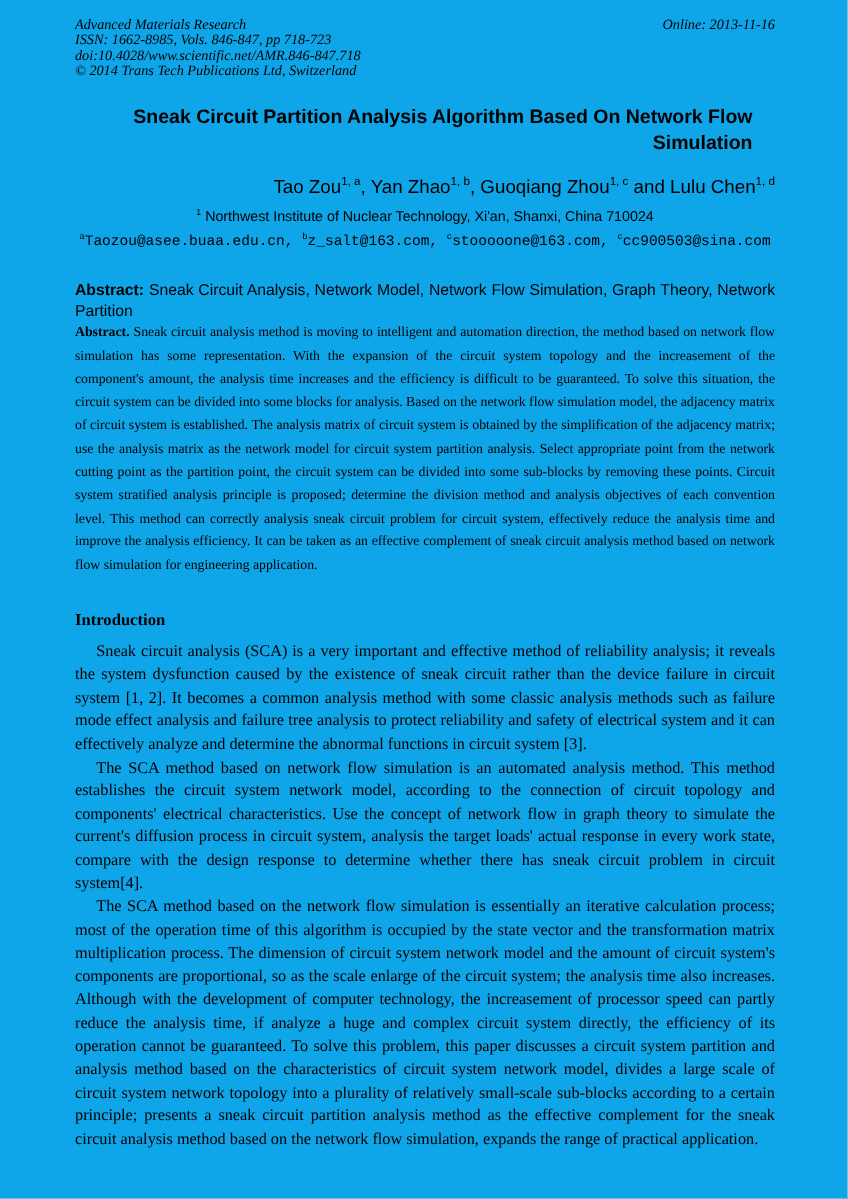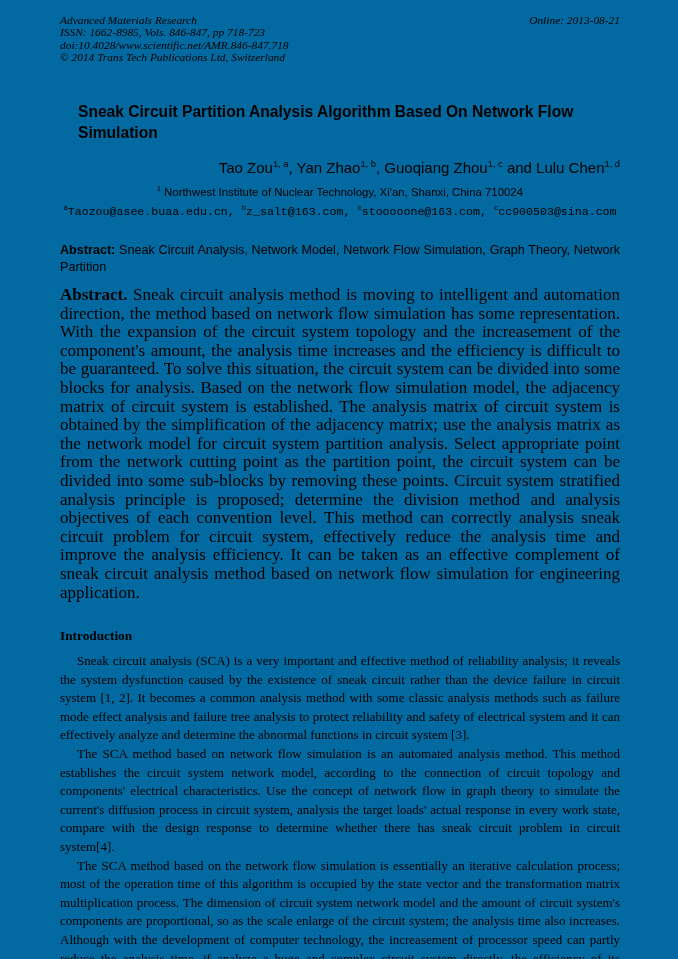--- a/index.html
+++ b/index.html
@@ -9,37 +9,37 @@
     height: 959px;
     font-family: "Liberation Serif", serif;
     color: #000000;
     position: relative;
     overflow: hidden;
   }
   .page {
     width: 678px;
     height: 959px;
     padding: 14px 58px 20px 60px;
-    background: #0369a1;
+    background: #0ea5e9;
   }
   
   .meta-row {
     display: flex;
     justify-content: space-between;
     align-items: flex-start;
     font-style: italic;
     font-size: 11.4px;
     line-height: 12.3px;
   }
   .meta-left div { white-space: nowrap; }
   .meta-right { white-space: nowrap; }
   
   .title {
-    margin-top: 38px;
-    text-align: left;
+    margin-top: 20px;
+    text-align: right;
     font-family: "Liberation Sans", sans-serif;
     font-weight: bold;
     font-size: 15.6px;
     line-height: 21px;
     padding: 0 18px;
   }
   
   .authors {
     margin-top: 15px;
     text-align: right;
@@ -70,22 +70,21 @@
   .keywords {
     margin-top: 23px;
     font-family: "Liberation Sans", sans-serif;
     font-size: 12.6px;
     line-height: 16.4px;
     text-align: justify;
   }
   .keywords b { font-weight: bold; }
   
   .abstract {
-    margin-top: 11px;
-    font-size: 17px;
+    font-size: 11px;
     line-height: 18.6px;
     text-align: justify;
   }
   .abstract b { font-weight: bold; }
   
   .section-heading {
     margin-top: 25px;
     font-weight: bold;
     font-size: 13.3px;
     line-height: 18px;
@@ -103,21 +102,21 @@
 
 <div class="page">
 
   <div class="meta-row">
     <div class="meta-left">
       <div>Advanced Materials Research</div>
       <div>ISSN: 1662-8985, Vols. 846-847, pp 718-723</div>
       <div>doi:10.4028/www.scientific.net/AMR.846-847.718</div>
       <div>© 2014 Trans Tech Publications Ltd, Switzerland</div>
     </div>
-    <div class="meta-right">Online: 2013-08-21</div>
+    <div class="meta-right">Online: 2013-11-16</div>
   </div>
 
   <h1 class="title">Sneak Circuit Partition Analysis Algorithm Based On Network Flow Simulation</h1>
 
   <div class="authors"><span>Tao Zou</span><sup>1, a</sup><span>, </span><span>Yan Zhao</span><sup>1, b</sup><span>, </span><span>Guoqiang Zhou</span><sup>1, c</sup><span> and </span><span>Lulu Chen</span><sup>1, d</sup></div>
 
   <div class="affiliation"><sup>1</sup><span> Northwest Institute of Nuclear Technology, Xi'an, Shanxi, China 710024</span></div>
 
   <div class="emails"><sup>a</sup><span>Taozou@asee.buaa.edu.cn</span><span>, </span><sup>b</sup><span>z_salt@163.com</span><span>, </span><sup>c</sup><span>stooooone@163.com</span><span>, </span><sup>c</sup><span>cc900503@sina.com</span></div>
 

